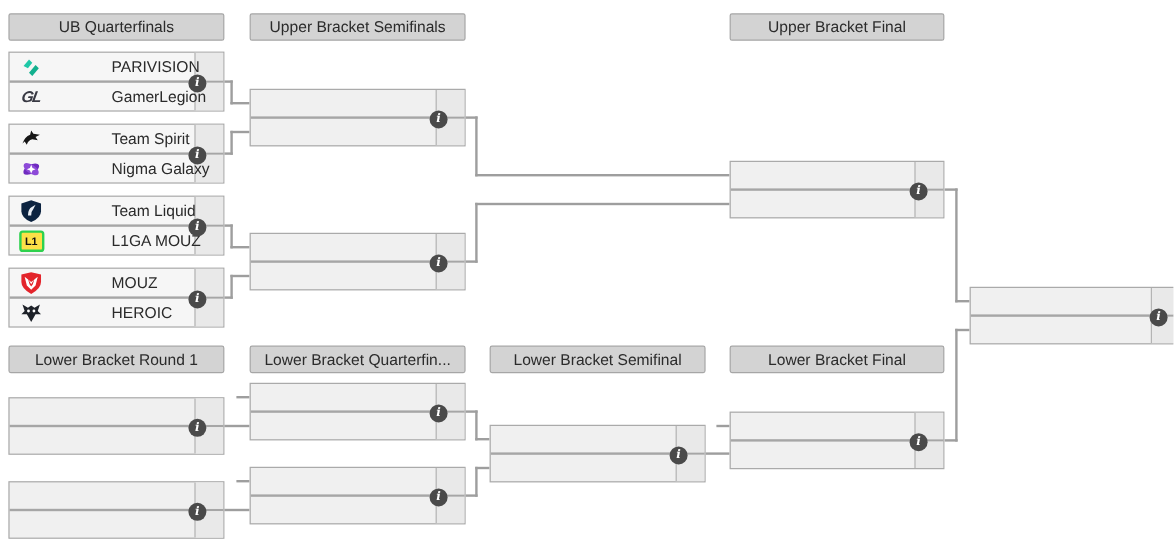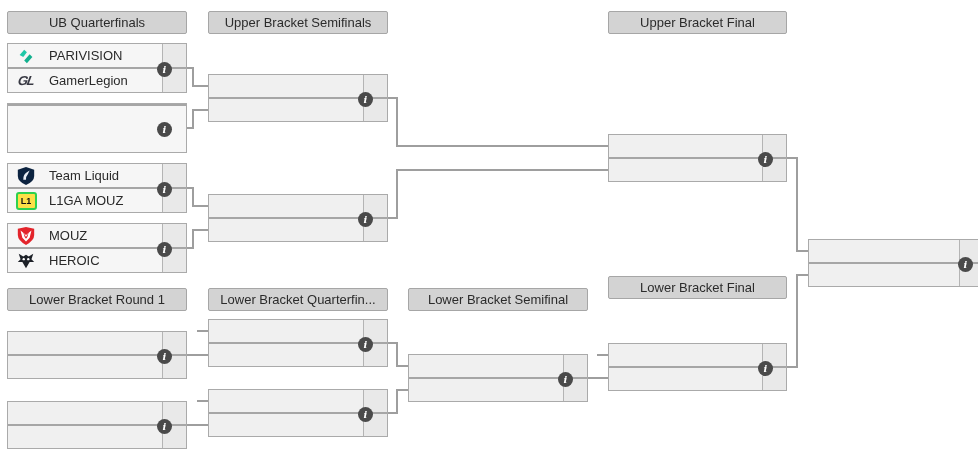--- a/index.html
+++ b/index.html
@@ -15,21 +15,21 @@
     font-size:13px;color:#2b2b2b;white-space:nowrap;overflow:hidden;
     z-index:3;
   }
   .match{
     position:absolute;width:180px;box-sizing:border-box;
     border:1px solid #aaa;background:#f0f0f0;z-index:2;
   }
   .match.teams{height:50px;background:#f6f6f6;}
   .match.empty{height:48px;}
   .mrow{position:relative;display:flex;align-items:center;}
-  .teams .mrow{height:23px;}
+  .teams .mrow{height:23px;gap:44px;}
   .empty .mrow{height:22px;}
   .mdivider{height:2px;background:#a6a6a6;}
   .score{
     position:absolute;right:0;top:0;bottom:0;width:23px;
     border-left:1px solid #b4b4b4;background:#e9e9e9;
   }
   .logo-cell{width:36px;height:100%;display:flex;align-items:center;justify-content:center;flex:none;}
   .tname{font-size:13px;color:#2a2a2a;padding-left:5px;white-space:nowrap;z-index:1;}
   .info{
     position:absolute;left:149px;width:15px;height:15px;border-radius:50%;
@@ -51,21 +51,21 @@
 <body>
 
 <div id="bracket">
 
   <div class="round-header" style="left:7px;top:11px;width:180px">UB Quarterfinals</div>
   <div class="round-header" style="left:208px;top:11px;width:180px">Upper Bracket Semifinals</div>
   <div class="round-header" style="left:608px;top:11px;width:179px">Upper Bracket Final</div>
   <div class="round-header" style="left:7px;top:288px;width:180px">Lower Bracket Round 1</div>
   <div class="round-header" style="left:208px;top:288px;width:180px">Lower Bracket Quarterfin...</div>
   <div class="round-header" style="left:408px;top:288px;width:180px">Lower Bracket Semifinal</div>
-  <div class="round-header" style="left:608px;top:276px;width:179px">Lower Bracket Final</div>
+  <div class="round-header" style="left:608px;top:288px;width:179px">Lower Bracket Final</div>
 
   <div class="match teams" style="left:7px;top:43px">
     <div class="mrow">
       <span class="logo-cell">
         <svg width="20" height="20" viewBox="0 0 22 22">
           <path d="M4 10 L9 4 L12 7 L8 12 Z" fill="#1fc8a7"></path>
           <path d="M9 16 L15 9 L18 12 L12 19 Z" fill="#12b08e"></path>
         </svg>
       </span>
       <span class="tname">PARIVISION</span>
@@ -76,21 +76,41 @@
       <span class="logo-cell">
         <span class="gl-text">GL</span>
       </span>
       <span class="tname">GamerLegion</span>
       <span class="score"></span>
     </div>
     <div class="info">i</div>
   </div>
 
   <div class="match teams" style="left:7px;top:103px">
-    <div class="mdivider"></div>
+    <div class="mrow">
+      <span class="logo-cell">
+        <svg width="20" height="20" viewBox="0 0 22 22">
+          <path d="M3 15 Q5 9 10 7 L11 3 L13 6 L19 7 L15 9 L17 12 L12 11 Q8 12 7 16 L5 13 Z" fill="#161616"></path>
+        </svg>
+      </span>
+      <span class="tname">Team Spirit</span>
+      <span class="score"></span>
+    </div>
+    <div class="mdivider"></div>
+    <div class="mrow">
+      <span class="logo-cell">
+        <svg width="20" height="20" viewBox="0 0 22 22">
+          <ellipse cx="11" cy="11" rx="8" ry="4" transform="rotate(-28 11 11)" fill="#6f2bbf"></ellipse>
+          <ellipse cx="11" cy="11" rx="8" ry="4" transform="rotate(34 11 11)" fill="#8d4ad8"></ellipse>
+          <path d="M11 7 l1.2 2.8 2.8 1.2 -2.8 1.2 -1.2 2.8 -1.2 -2.8 -2.8 -1.2 2.8 -1.2 z" fill="#ffffff"></path>
+        </svg>
+      </span>
+      <span class="tname">Nigma Galaxy</span>
+      <span class="score"></span>
+    </div>
     <div class="info">i</div>
   </div>
 
   <div class="match teams" style="left:7px;top:163px">
     <div class="mrow">
       <span class="logo-cell">
         <svg width="20" height="20" viewBox="0 0 22 22">
           <path d="M11 1 L20 4 V11 Q20 17 11 21 Q2 17 2 11 V4 Z" fill="#0c2340"></path>
           <path d="M8 15 Q8 9 12 7 L15 5 L13 9 Q11 11 11 15 Z" fill="#e8edf4"></path>
         </svg>

